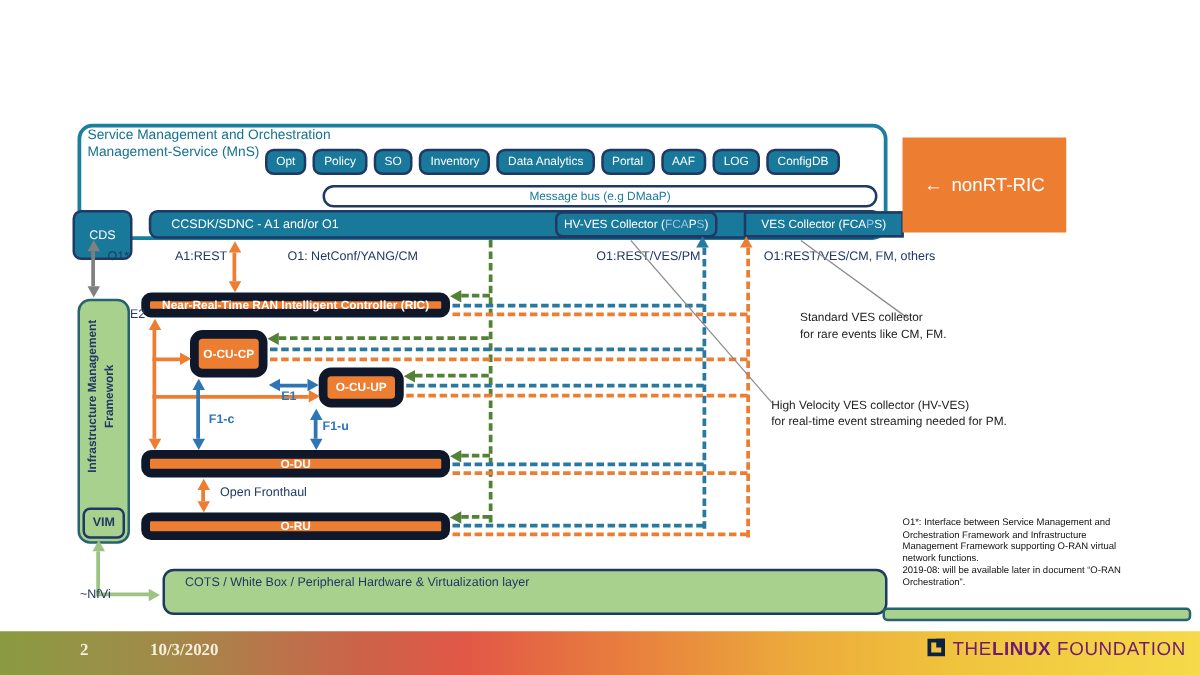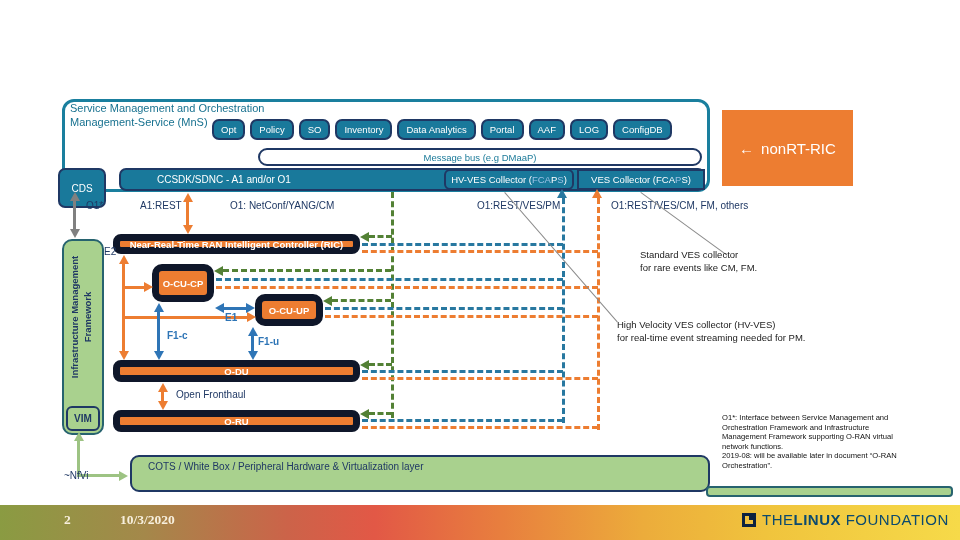--- a/index.html
+++ b/index.html
@@ -61,21 +61,21 @@
   .hd{position:absolute;width:0;height:0;border-style:solid}
   .hd.up{border-width:0 5.5px 9px;border-color:transparent transparent var(--c)}
   .hd.down{border-width:9px 5.5px 0;border-color:var(--c) transparent transparent}
   .hd.left{border-width:5.5px 9px 5.5px 0;border-color:transparent var(--c) transparent transparent}
   .hd.right{border-width:5.5px 0 5.5px 9px;border-color:transparent transparent transparent var(--c)}
   .call{position:absolute;height:1px;background:#8a8a8a;transform-origin:0 0}
   .snote{position:absolute;font-size:9.5px;color:#222;white-space:pre-line;line-height:13px}
   .o1note{position:absolute;left:722px;top:413px;width:232px;font-size:7.6px;line-height:9.6px;
         color:#111;white-space:pre-line}
   .pg{position:absolute;font-family:"Liberation Serif",serif;font-weight:bold;font-size:13.5px;color:#f7efdd}
-  .lf{position:absolute;left:742px;top:511px;display:flex;align-items:center;gap:6px;color:#0c4a6e}
+  .lf{position:absolute;left:742px;top:511px;display:flex;gap:6px;color:#701a75}
   .lf-icon{position:relative;width:14px;height:14px;border:3px solid #0d2240;box-sizing:border-box}
   .lf-icon::after{content:"";position:absolute;right:-3px;top:-3px;width:7px;height:7px;background:#0d2240}
   .lf-txt{font-size:15px;letter-spacing:.5px;white-space:nowrap}
   .lf-txt .b{font-weight:bold}
   .lf-txt .l{font-weight:300}
 </style>
 </head>
 <body>
 
 <div class="slide">
@@ -93,29 +93,29 @@
     <span class="tbtn">Inventory</span>
     <span class="tbtn">Data Analytics</span>
     <span class="tbtn">Portal</span>
     <span class="tbtn">AAF</span>
     <span class="tbtn">LOG</span>
     <span class="tbtn">ConfigDB</span>
   </div>
   <div class="msgbus">Message bus (e.g DMaaP)</div>
 
   <div class="tbox" style="left:58px;top:168px;width:48px;height:40px">CDS</div>
-  <div class="tbox" style="left:119px;top:168px;width:586px;height:23px;justify-content:flex-start;padding-left:36px">CCSDK/SDNC - A1 and/or O1</div>
+  <div class="tbox" style="left:119px;top:168px;width:586px;height:23px;justify-content:flex-start;padding-left:16px">CCSDK/SDNC - A1 and/or O1</div>
   <div class="tbox" style="left:444px;top:169px;width:130px;height:21px;font-size:9.5px;border-radius:6px">
     <span>HV-VES Collector (</span>
       <span class="dim">FCA</span>
       <span>P</span>
       <span class="dim">S</span>
       <span>)</span>
   </div>
-  <div class="tbox" style="left:577px;top:169px;width:128px;height:21px;font-size:9.5px;border-radius:0">
+  <div class="tbox" style="left:595px;top:169px;width:128px;height:21px;font-size:9.5px;border-radius:0">
     <span>VES Collector (</span>
       <span>FCA</span>
       <span class="dim">P</span>
       <span>S</span>
       <span>)</span>
   </div>
 
   <div class="nonrt">
     <span>←</span>
     <span>nonRT-RIC</span>

